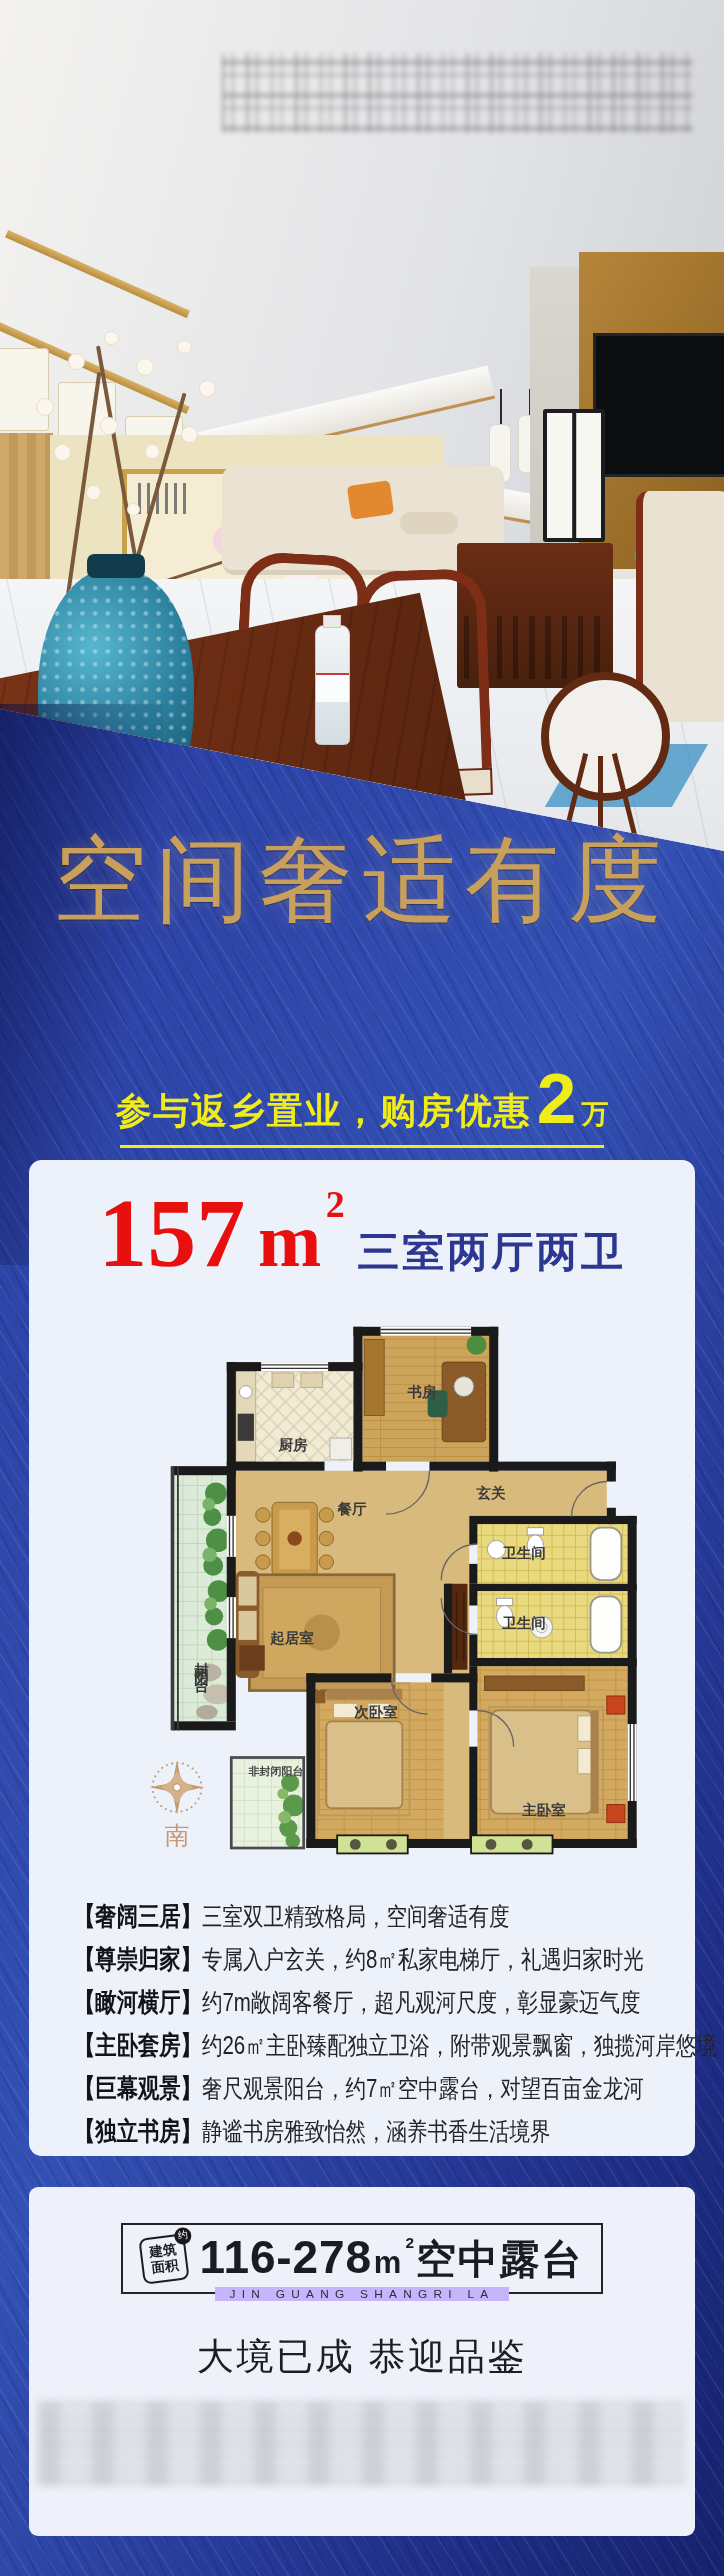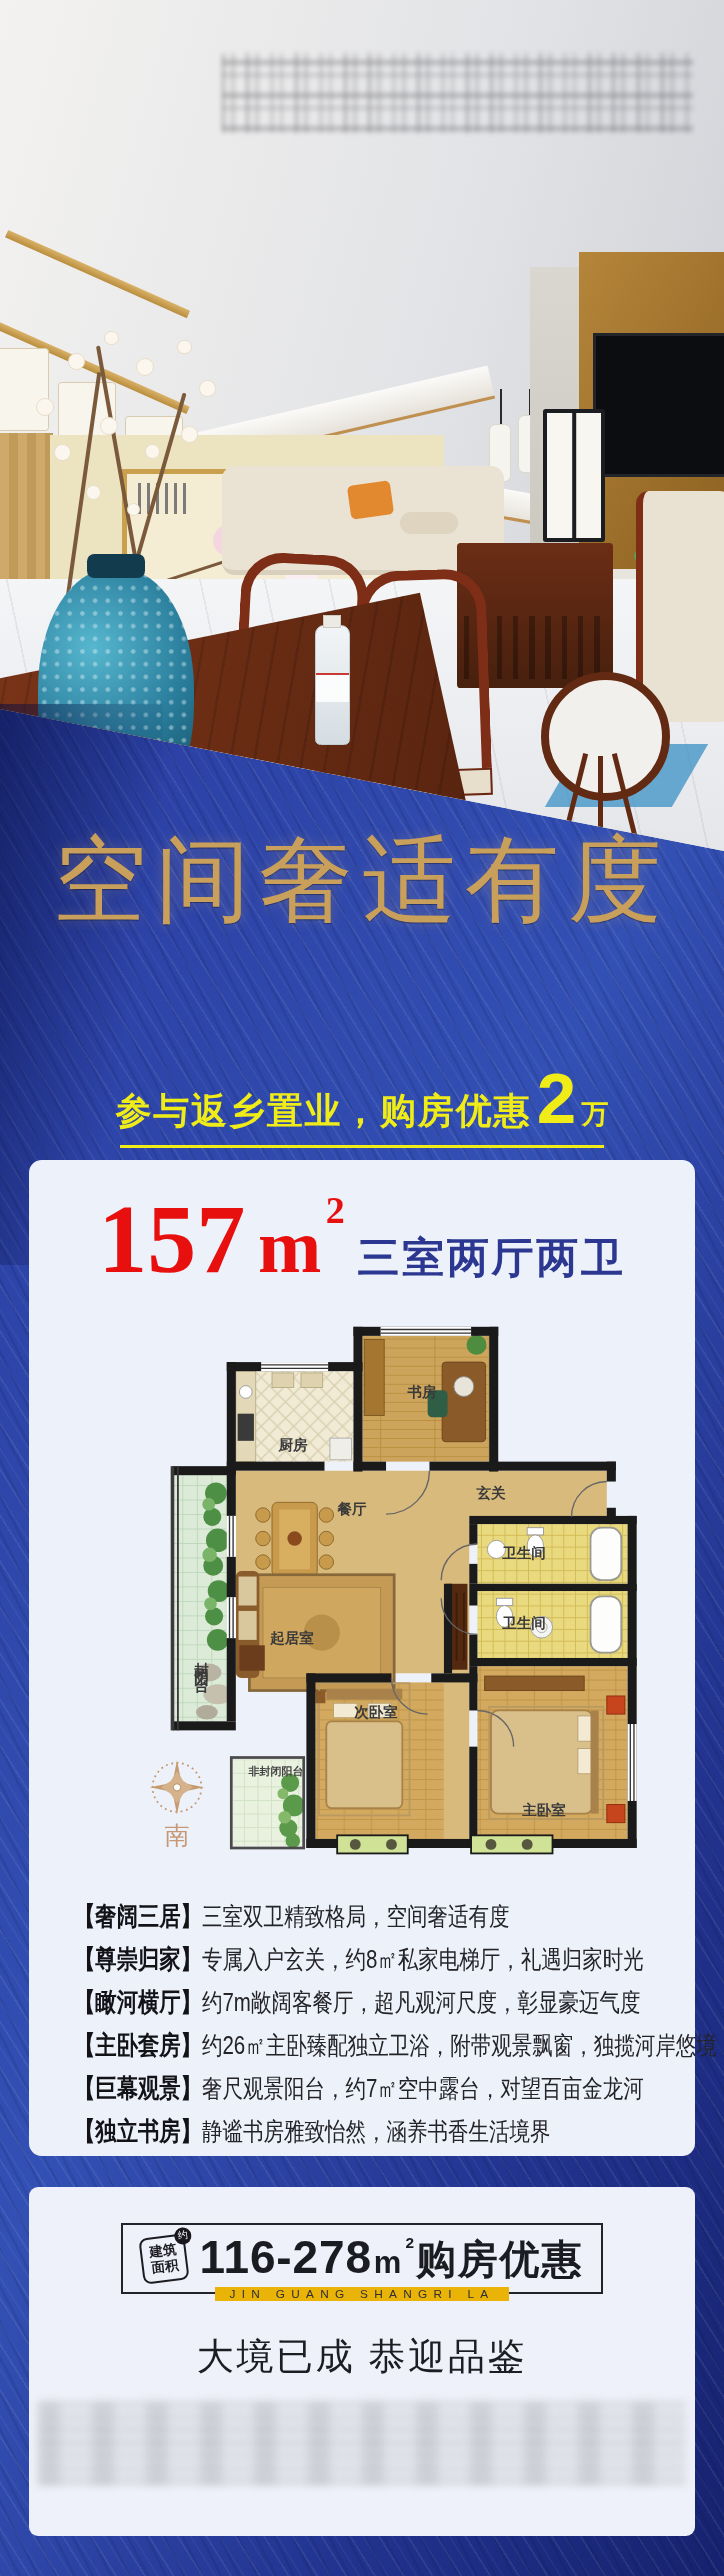--- a/index.html
+++ b/index.html
@@ -90,21 +90,21 @@
   
   .promo{left:0;top:1067px;width:724px;text-align:center;color:#f0ec17;font-weight:700;}
   .promo .row{display:flex;align-items:baseline;justify-content:center;gap:5.4px;}
   .promo .txt{font-size:36px;letter-spacing:1.8px;}
   .promo .big{font-size:71px;line-height:.9;}
   .promo .small{font-size:27px;}
   .promo .uline{width:484px;height:2.7px;background:#f0ec17;margin:9px auto 0;}
   
   .card1{left:29px;top:1160px;width:666px;height:996px;background:#edf1f9;border-radius:12.7px;}
   .areahead{position:absolute;left:0;top:23.5px;width:666px;display:flex;align-items:baseline;justify-content:center;gap:12.7px;}
-  .areahead .num{font-family:"Liberation Serif", serif;font-weight:700;color:#e8100e;font-size:98px;line-height:1;margin-top:6px;}
+  .areahead .num{font-family:"Liberation Serif", serif;font-weight:700;color:#e8100e;font-size:98px;line-height:1;}
   .areahead .unit{font-family:"Liberation Serif", serif;font-weight:700;color:#e8100e;font-size:76px;line-height:1;position:relative;}
   .areahead .unit sup{position:absolute;top:-16.3px;right:-23.5px;font-size:38px;}
   .areahead .layout{font-size:42px;font-weight:700;color:#2b3791;letter-spacing:2.7px;padding-left:23.5px;}
   
   .plan{position:absolute;left:53px;top:152px;width:561px;height:549px;}
   .plan svg{position:absolute;left:0;top:0;}
   .rlabel{position:absolute;transform:translate(-50%,-50%);font-weight:700;color:#3a3a3a;font-size:14.5px;white-space:nowrap;}
   .rlabel.small{font-size:11px;font-weight:700;color:#444;}
   .rlabel.vert{writing-mode:vertical-rl;letter-spacing:5.4px;font-size:14.5px;}
   .rlabel.south{font-size:25px;color:#c79878;font-weight:400;}
@@ -120,21 +120,21 @@
   .stamp{position:relative;width:42px;height:42px;border:2.7px solid #1c1c22;border-radius:8.1px;transform:rotate(-7deg);
     display:flex;flex-direction:column;align-items:center;justify-content:center;}
   .stamp .t{font-size:13.6px;font-weight:700;color:#1c1c22;line-height:1.15;}
   .badge{position:absolute;top:-8.1px;right:-9px;width:17px;height:17px;border-radius:50%;background:#17171d;color:#fff;
     font-size:10px;display:flex;align-items:center;justify-content:center;}
   .rangewrap{display:flex;align-items:baseline;color:#1b1b22;}
   .range{font-size:46px;font-weight:700;letter-spacing:0.9px;}
   .runit{font-size:31px;font-weight:700;position:relative;margin:0 3.6px 0 1.8px;}
   .runit sup{position:absolute;top:-11px;right:-12.7px;font-size:15.4px;}
   .rlab{font-size:40px;font-weight:700;letter-spacing:1.8px;padding-left:11px;}
-  .latin{position:absolute;bottom:-9px;left:50%;transform:translateX(-50%);background:#eab308;
+  .latin{position:absolute;bottom:-9px;left:50%;transform:translateX(-50%);background:#c4b5fd;
     padding:0 14.5px;font-size:11.8px;letter-spacing:6.3px;color:#2e2e34;white-space:nowrap;}
   .closing{text-align:center;margin-top:38px;font-size:37px;color:#1d1d24;letter-spacing:2.7px;}
   .disc-blur{position:absolute;left:9px;right:9px;top:215px;height:83px;filter:blur(4.5px);opacity:.8;
     background:
       repeating-linear-gradient(180deg, rgba(120,120,126,.28) 0 5.4px, rgba(205,205,210,.12) 5.4px 12.7px),
       repeating-linear-gradient(90deg, rgba(90,90,96,.20) 0 22px, rgba(185,185,190,.08) 22px 54px);}
 </style>
 </head>
 <body>
 
@@ -508,21 +508,21 @@
   <div class="abs card2">
     <div class="areabox">
       <div class="stamp">
         <span class="t">建筑</span>
         <span class="t">面积</span>
         <span class="badge">约</span>
       </div>
       <div class="rangewrap">
         <span class="range">116-278</span>
         <span class="runit"><span>m</span><sup>2</sup></span>
-        <span class="rlab">购房优惠</span>
+        <span class="rlab">空中露台</span>
       </div>
       <div class="latin">JIN GUANG SHANGRI LA</div>
     </div>
     <div class="closing">大境已成 恭迎品鉴</div>
     <div class="disc-blur"></div>
   </div>
 
 </div>
 
 

